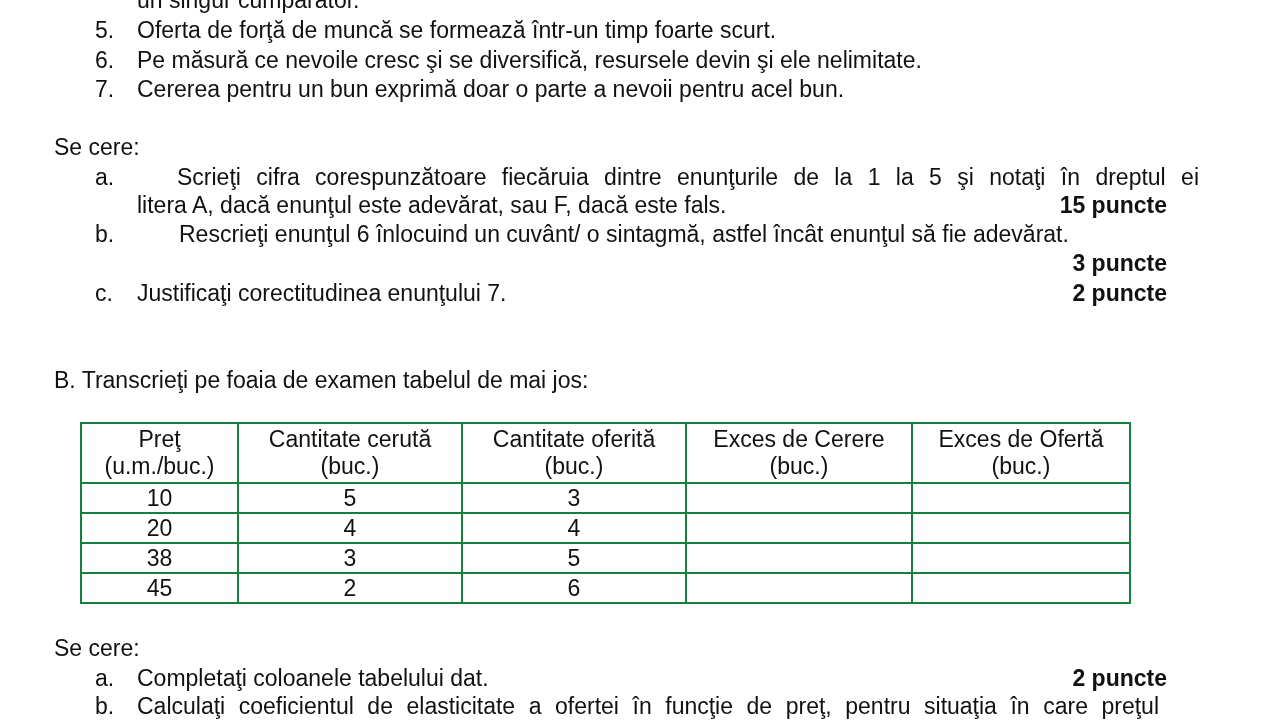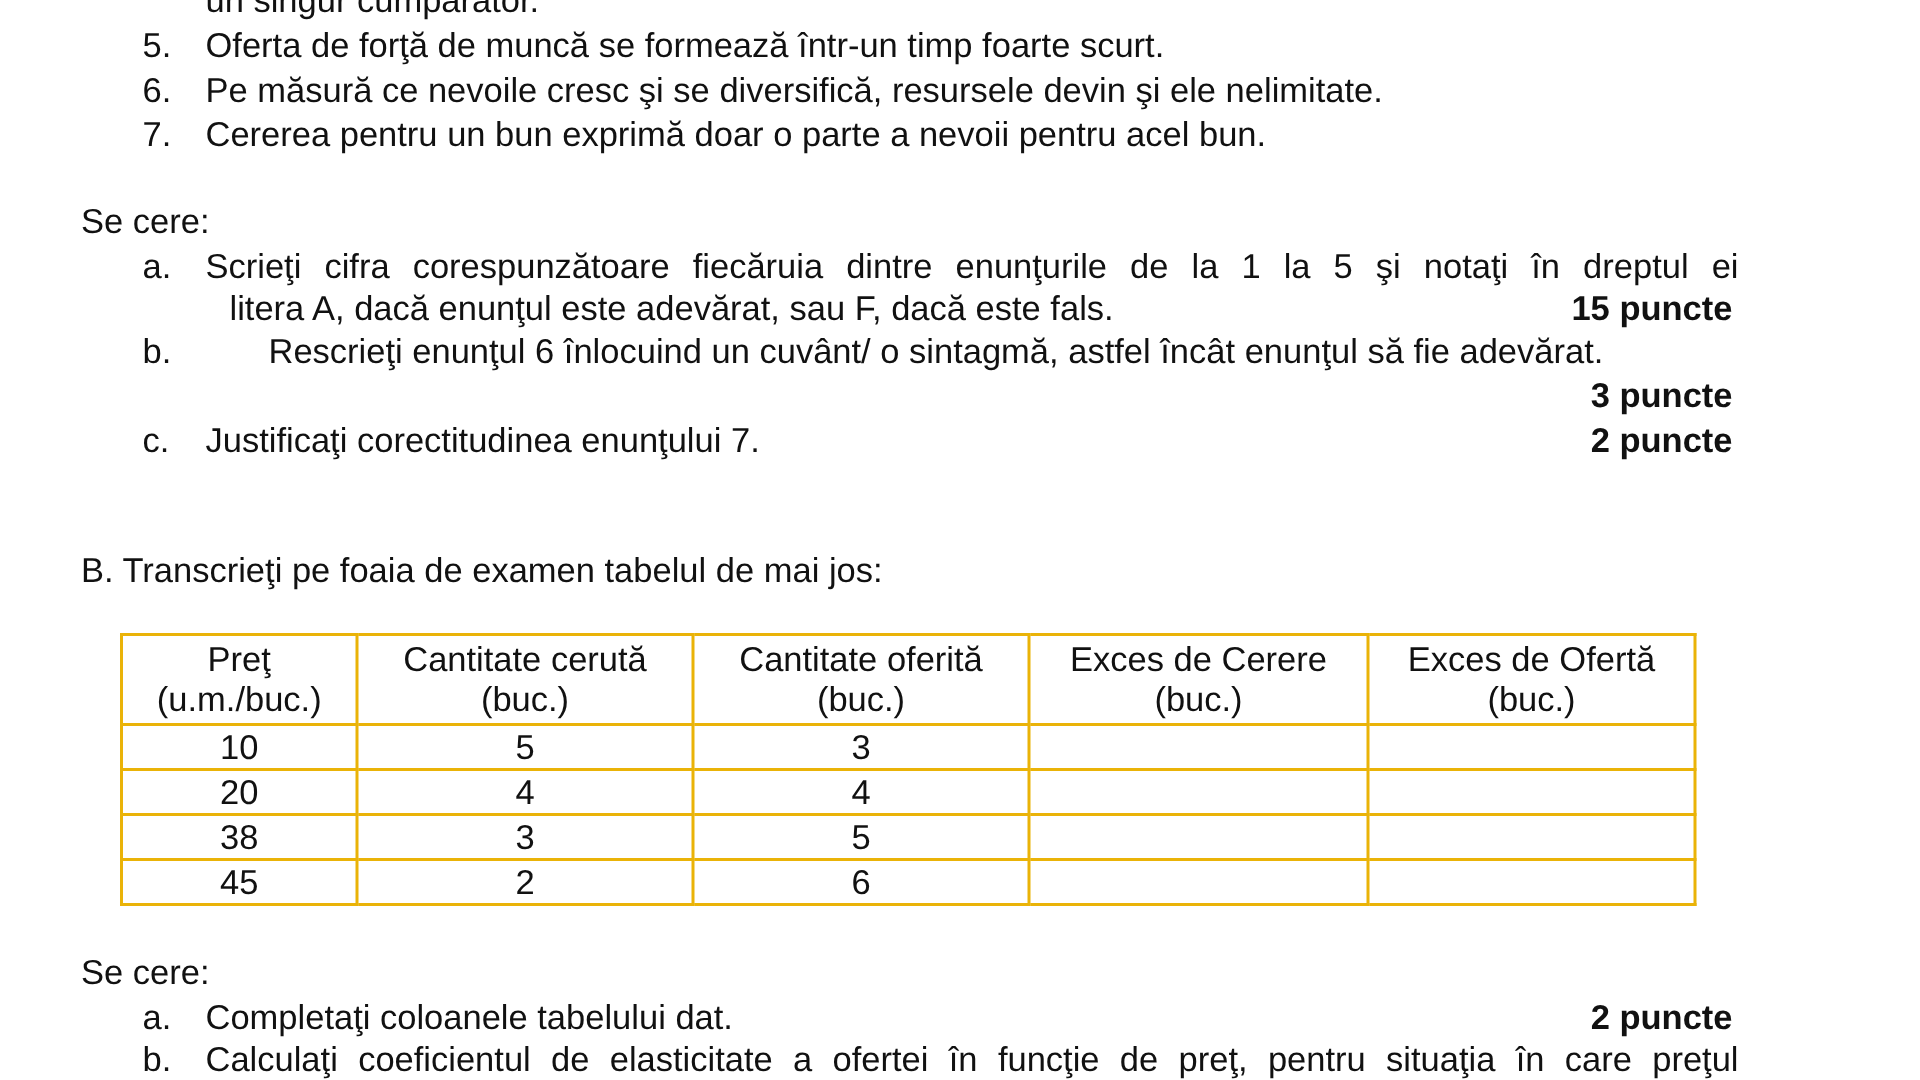--- a/index.html
+++ b/index.html
@@ -13,33 +13,33 @@
       overflow: hidden;
       position: relative;
       font-family: "Liberation Sans", sans-serif;
       color: #111111;
       font-size: 23px;
       line-height: 29px;
     }
     .abs { position: absolute; white-space: nowrap; }
     .num { position: absolute; left: 95px; }
     .txt { position: absolute; left: 137px; white-space: nowrap; }
-    .pts { position: absolute; right: 125px; font-weight: bold; white-space: nowrap; }
+    .pts { position: absolute; right: 113px; font-weight: bold; white-space: nowrap; }
     .justify { position: absolute; left: 137px; width: 1022px; text-align: justify; text-align-last: justify; white-space: nowrap; }
 
     table.data-table {
       position: absolute;
       left: 80px;
       top: 422px;
       border-collapse: collapse;
       font-size: 23px;
       line-height: 27px;
     }
     table.data-table td, table.data-table th {
-      border: 2px solid #eab308;
+      border: 2px solid #15803d;
       text-align: center;
       font-weight: normal;
       padding: 0;
       vertical-align: middle;
     }
     table.data-table th { height: 58px; }
     table.data-table td { height: 28px; line-height: 28px; border-radius: 13px; }
   </style>
 </head>
 <body>
@@ -54,22 +54,22 @@
   <div class="txt" style="top:46px;">Pe măsură ce nevoile cresc şi se diversifică, resursele devin şi ele nelimitate.</div>
 
   <div class="num" style="top:75px;">7.</div>
   <div class="txt" style="top:75px;">Cererea pentru un bun exprimă doar o parte a nevoii pentru acel bun.</div>
 </div>
 
 <div>
   <div class="abs" style="left:54px; top:133px;">Se cere:</div>
 
   <div class="num" style="top:163px;">a.</div>
-  <div class="justify" style="top:163px;">Scrieţi cifra corespunzătoare fiecăruia dintre enunţurile de la 1 la 5 şi notaţi în dreptul ei</div>
-  <div class="txt" style="top:191px;margin-left:16px;">litera A, dacă enunţul este adevărat, sau F, dacă este fals.</div>
+  <div class="justify" style="top:163px;margin-left:40px;">Scrieţi cifra corespunzătoare fiecăruia dintre enunţurile de la 1 la 5 şi notaţi în dreptul ei</div>
+  <div class="txt" style="top:191px;">litera A, dacă enunţul este adevărat, sau F, dacă este fals.</div>
   <div class="pts" style="top:191px;">15 puncte</div>
 
   <div class="num" style="top:220px;">b.</div>
   <div class="txt" style="top:220px;margin-left:42px;">Rescrieţi enunţul 6 înlocuind un cuvânt/ o sintagmă, astfel încât enunţul să fie adevărat.</div>
   <div class="pts" style="top:249px;">3 puncte</div>
 
   <div class="num" style="top:279px;">c.</div>
   <div class="txt" style="top:279px;">Justificaţi corectitudinea enunţului 7.</div>
   <div class="pts" style="top:279px;">2 puncte</div>
 </div>

